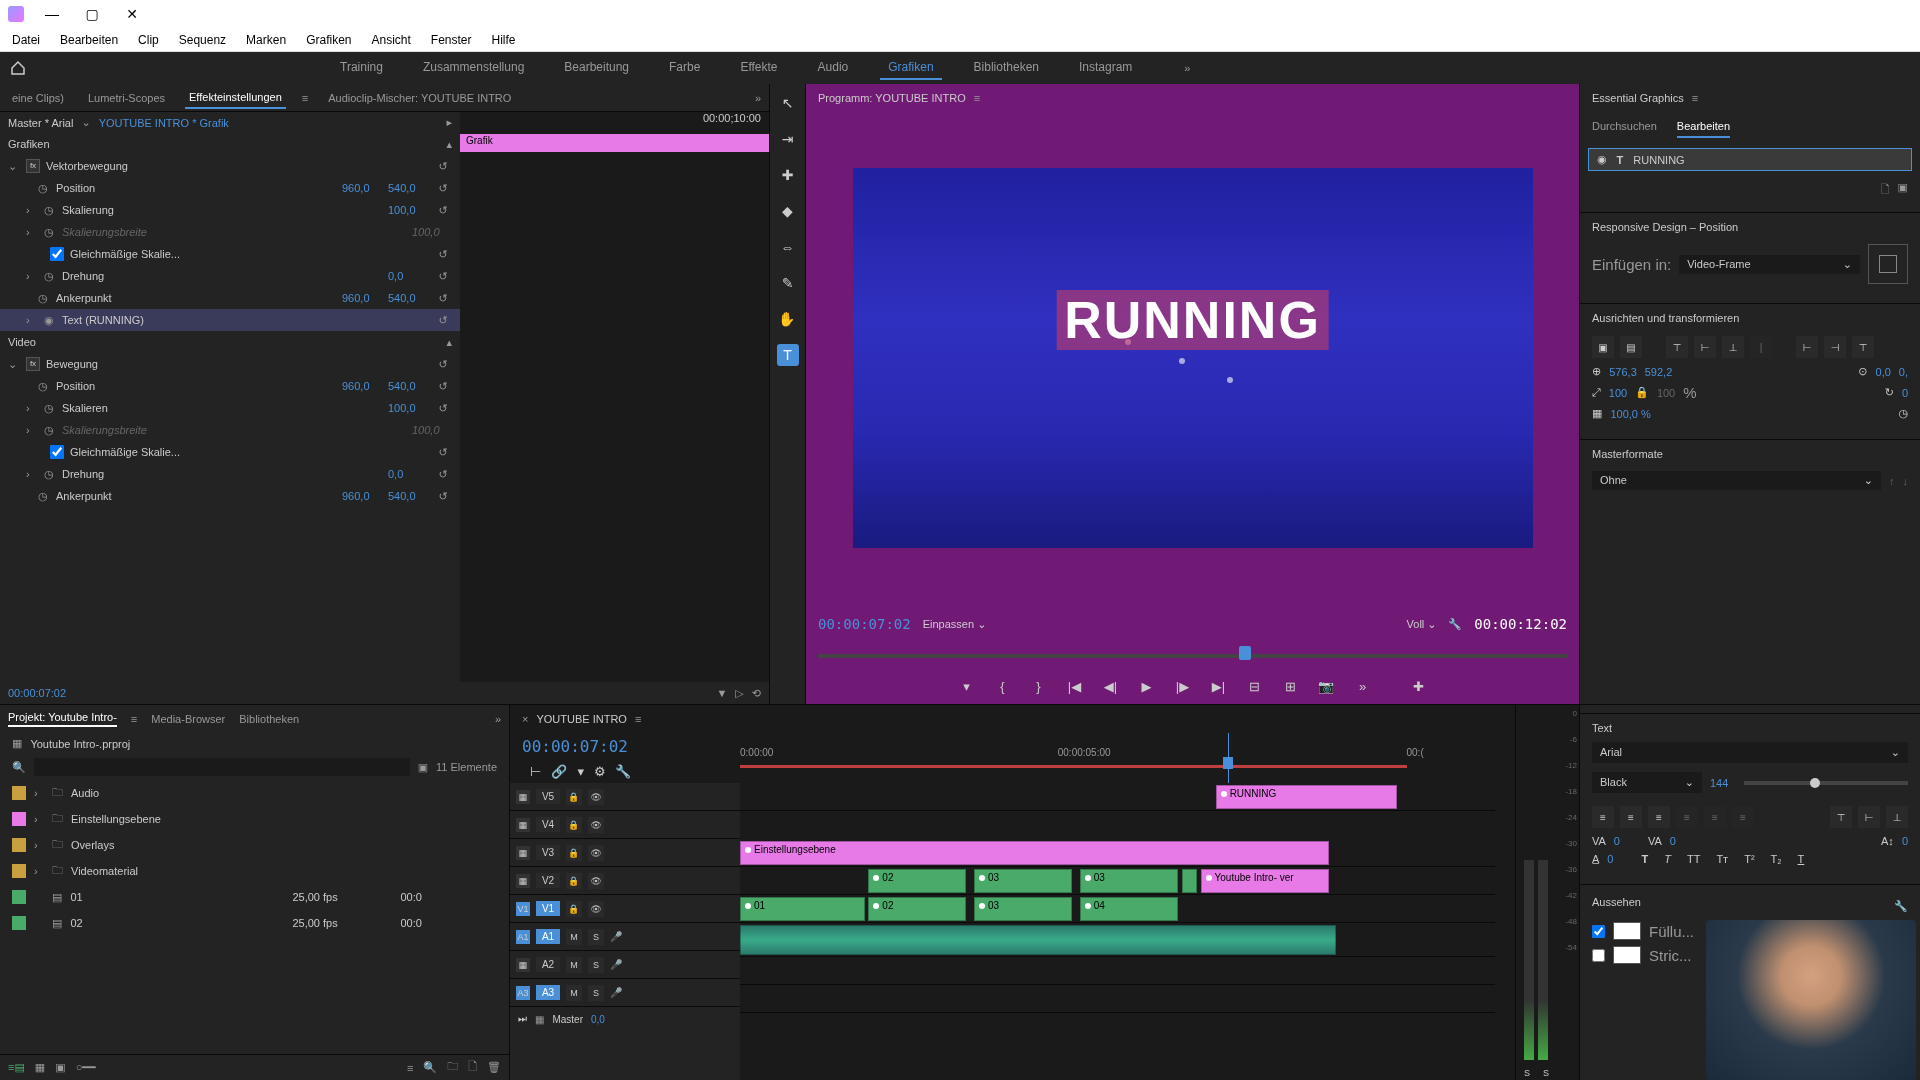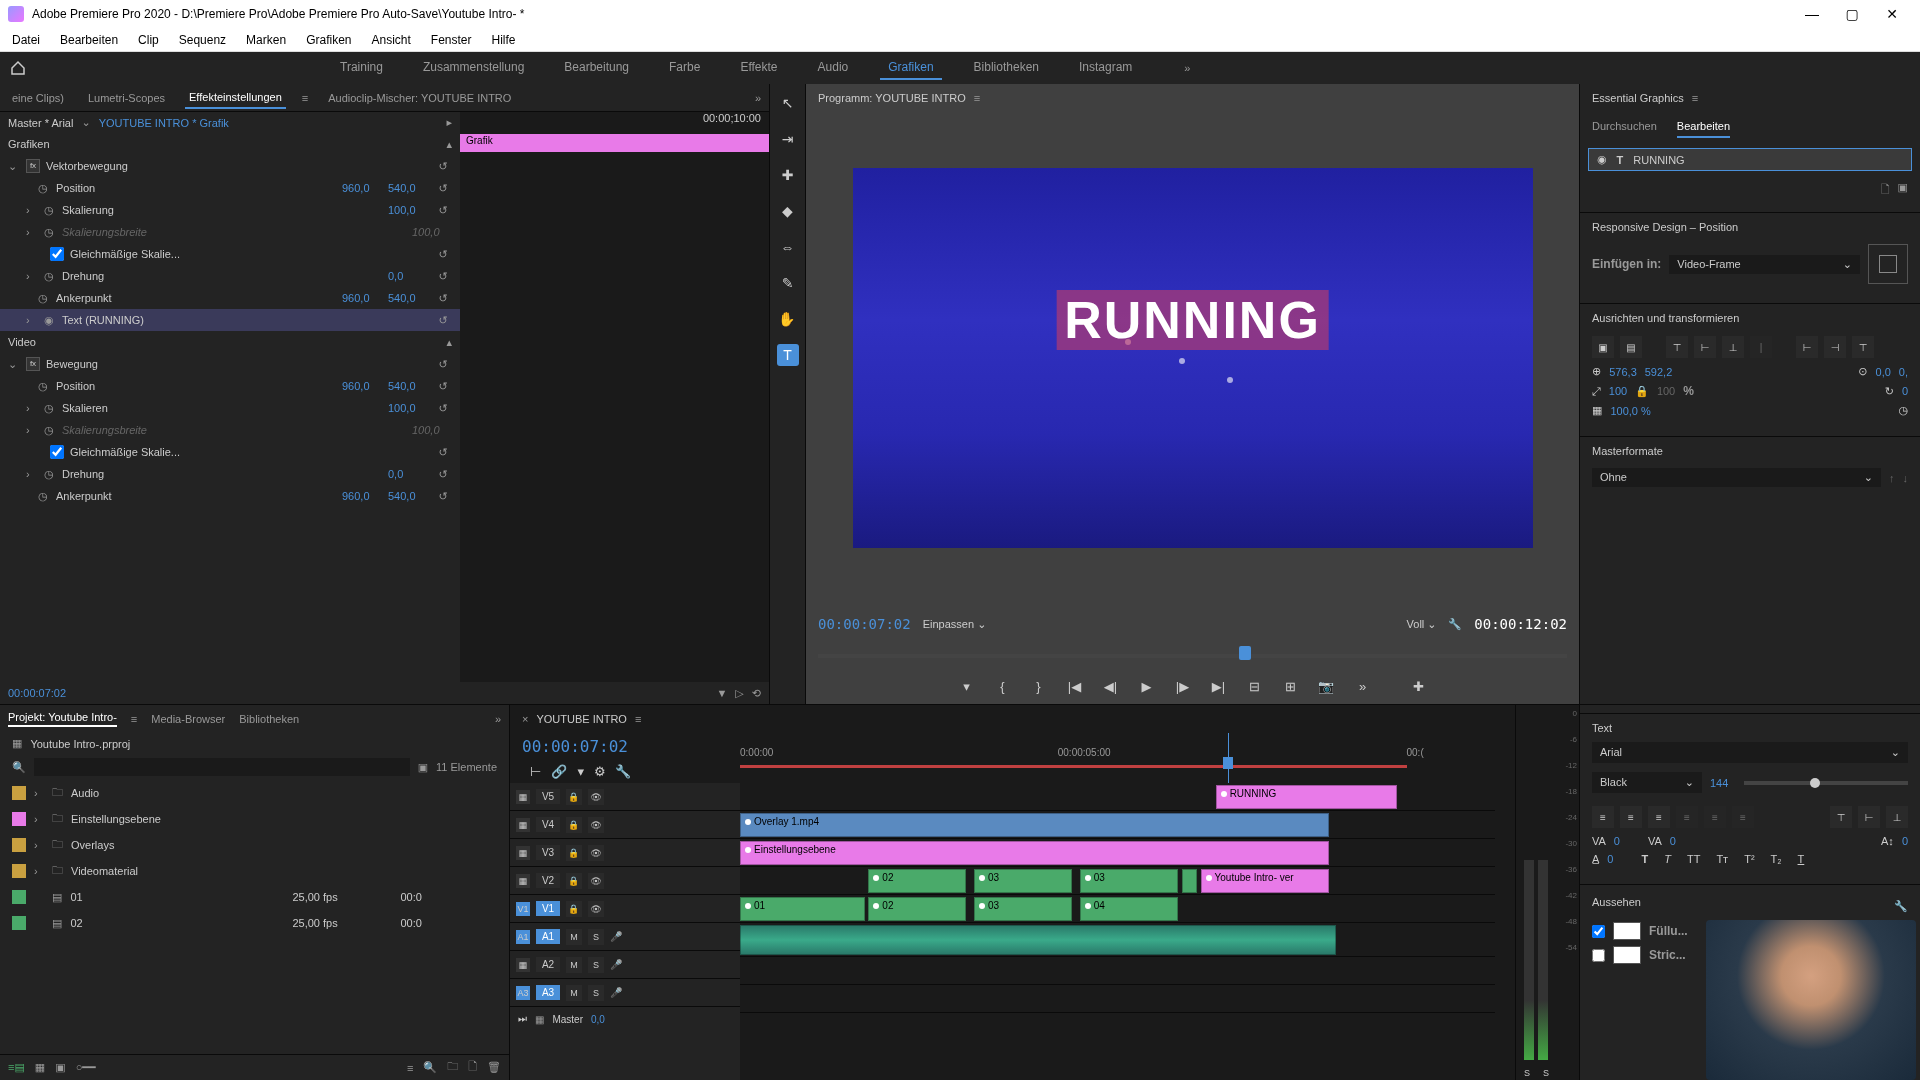--- a/index.html
+++ b/index.html
@@ -42,21 +42,21 @@
 .ec-row.dim .label, .ec-row.dim .val { color: #666; font-style: italic; }
 .ec-row.selected { background: #3a3a5a; }
 .ec-timeline { flex: 1; background: #1a1a1a; position: relative; }
 .ec-timeline .time-hdr { position: absolute; top: 0; right: 8px; color: #ccc; font-size: 11px; }
 .ec-timeline .grafik-bar { position: absolute; top: 22px; left: 0; right: 0; height: 18px; background: #e87ae8; color: #000; padding: 1px 6px; font-size: 10px; }
 .ec-footer { height: 22px; display: flex; align-items: center; padding: 0 8px; color: #4a90d9; font-size: 11px; }
 .ec-footer .tools { margin-left: auto; display: flex; gap: 8px; color: #999; }
 .tools-col { width: 36px; background: #232323; display: flex; flex-direction: column; align-items: center; padding: 8px 0; gap: 14px; border-right: 1px solid #0a0a0a; }
 .tools-col .tool { width: 22px; height: 22px; display: flex; align-items: center; justify-content: center; color: #ccc; cursor: pointer; font-size: 14px; }
 .tools-col .tool.active { background: #4a90d9; border-radius: 3px; color: #fff; }
-.program-panel { flex: 1; background: #404040; display: flex; flex-direction: column; border-right: 1px solid #0a0a0a; }
+.program-panel { flex: 1; background: #701a75; display: flex; flex-direction: column; border-right: 1px solid #0a0a0a; }
 .prog-header { height: 28px; display: flex; align-items: center; padding: 0 12px; font-size: 11px; color: #ccc; }
 .prog-header .menu-i { margin-left: 8px; color: #999; }
 .prog-video { flex: 1; display: flex; align-items: center; justify-content: center; padding: 8px; }
 .prog-canvas { width: 680px; height: 380px; background: linear-gradient(180deg, #2020a0 0%, #3030c0 40%, #2828b0 70%, #1a1a80 100%); position: relative; overflow: hidden; }
 .prog-canvas .running-text { position: absolute; top: 40%; left: 50%; transform: translate(-50%, -50%); font-size: 52px; font-weight: 900; color: #fff; letter-spacing: 2px; font-family: Arial Black, sans-serif; background: rgba(200,60,100,0.6); padding: 0 8px;}
 .prog-canvas .sparkle { position: absolute; width: 6px; height: 6px; background: #fff; border-radius: 50%; opacity: 0.6; }
 .prog-controls { height: 40px; display: flex; align-items: center; padding: 0 12px; gap: 12px; }
 .prog-controls .tc { color: #4a90d9; font-size: 14px; font-family: monospace; }
 .prog-controls .fit { color: #ccc; cursor: pointer; }
 .prog-controls .qual { color: #ccc; cursor: pointer; margin-left: auto; }
@@ -73,21 +73,21 @@
 .eg-tabs { display: flex; gap: 20px; padding: 4px 12px; }
 .eg-tabs .tab { color: #999; cursor: pointer; padding: 4px 0; font-size: 11px; }
 .eg-tabs .tab.active { color: #fff; border-bottom: 2px solid #4a90d9; }
 .eg-layers { padding: 6px 8px; }
 .eg-layer { display: flex; align-items: center; gap: 10px; padding: 4px 8px; background: #3a3a3a; border: 1px solid #4a90d9; }
 .eg-layer .eye { color: #ccc; }
 .eg-layer .ticon { color: #ccc; font-weight: bold; }
 .eg-section { padding: 8px 12px; border-top: 1px solid #0a0a0a; margin-top: 8px; }
 .eg-section .title { color: #ccc; font-size: 11px; margin-bottom: 8px; }
 .eg-row { display: flex; align-items: center; gap: 8px; padding: 3px 0; }
-.eg-row .lbl { color: #999; font-size: 12px; font-weight: bold; }
+.eg-row .lbl { color: #999; font-size: 15px; }
 .eg-row .dd { background: #1a1a1a; padding: 3px 8px; flex: 1; color: #ccc; cursor: pointer; display: flex; justify-content: space-between; }
 .eg-align-row { display: flex; gap: 6px; padding: 4px 0; }
 .eg-align-row .abtn { width: 22px; height: 22px; background: #2a2a2a; display: flex; align-items: center; justify-content: center; color: #ccc; cursor: pointer; font-size: 10px; }
 .eg-val { color: #4a90d9; cursor: pointer; }
 .eg-font { background: #1a1a1a; padding: 4px 8px; color: #ccc; cursor: pointer; display: flex; justify-content: space-between; }
 .eg-swatch { width: 28px; height: 18px; background: #fff; border: 1px solid #555; }
 .eg-pin-box { width: 40px; height: 40px; border: 1px solid #555; position: relative; margin-left: auto; }
 .eg-pin-box::before { content: ''; position: absolute; inset: 10px; border: 1px solid #888; }
 .bottom-area { display: flex; height: 376px; border-top: 1px solid #0a0a0a; }
 .project-panel { width: 510px; background: #232323; border-right: 1px solid #0a0a0a; display: flex; flex-direction: column; }
@@ -155,21 +155,20 @@
 .webcam .face { width: 100%; height: 100%; background: radial-gradient(circle at 50% 35%, #d4a080 0%, #c09070 20%, #2a3a4a 50%, #1a2a3a 100%); }
 .sort-arrow { font-size: 9px; }
 .reset-icon::before { content: '↺'; }
 svg { display: block; }
 </style>
 </head>
 <body>
 
 <div class="titlebar">
   <div class="app-icon"></div>
-  <div class="title">Adobe Premiere Pro 2020 - D:\Premiere Pro\Adobe Premiere Pro Auto-Save\Youtube Intro- *</div>
   <div class="win-btn">—</div>
   <div class="win-btn">▢</div>
   <div class="win-btn">✕</div>
 </div>
 
 <div class="menubar">
   <span>Datei</span>
   <span>Bearbeiten</span>
   <span>Clip</span>
   <span>Sequenz</span>
@@ -654,23 +653,20 @@
           <span style="color:#ccc;">⏭</span>
           <span style="color:#999;">▦</span>
           <span class="lbl">Master</span>
           <span class="val">0,0</span>
         </div>
       </div>
       <div class="tl-track-lanes">
         <div class="tl-lane" style="top:0;">
           <div class="tl-clip pink" style="left:63%;width:24%;"><span class="dot"></span><span>RUNNING</span></div>
         </div>
-        <div class="tl-lane" style="top:28px;">
-          <div class="tl-clip blue" style="left:0;width:78%;"><span class="dot"></span><span>Overlay 1.mp4</span></div>
-        </div>
         <div class="tl-lane" style="top:56px;">
           <div class="tl-clip pink" style="left:0;width:78%;"><span class="dot"></span><span>Einstellungsebene</span></div>
         </div>
         <div class="tl-lane" style="top:84px;">
           <div class="tl-clip green" style="left:17%;width:13%;"><span class="dot"></span><span>02</span></div>
           <div class="tl-clip green" style="left:31%;width:13%;"><span class="dot"></span><span>03</span></div>
           <div class="tl-clip green" style="left:45%;width:13%;"><span class="dot"></span><span>03</span></div>
           <div class="tl-clip green" style="left:58.5%;width:2%;"></div>
           <div class="tl-clip pink" style="left:61%;width:17%;"><span class="dot"></span><span>Youtube Intro- ver</span></div>
         </div>

